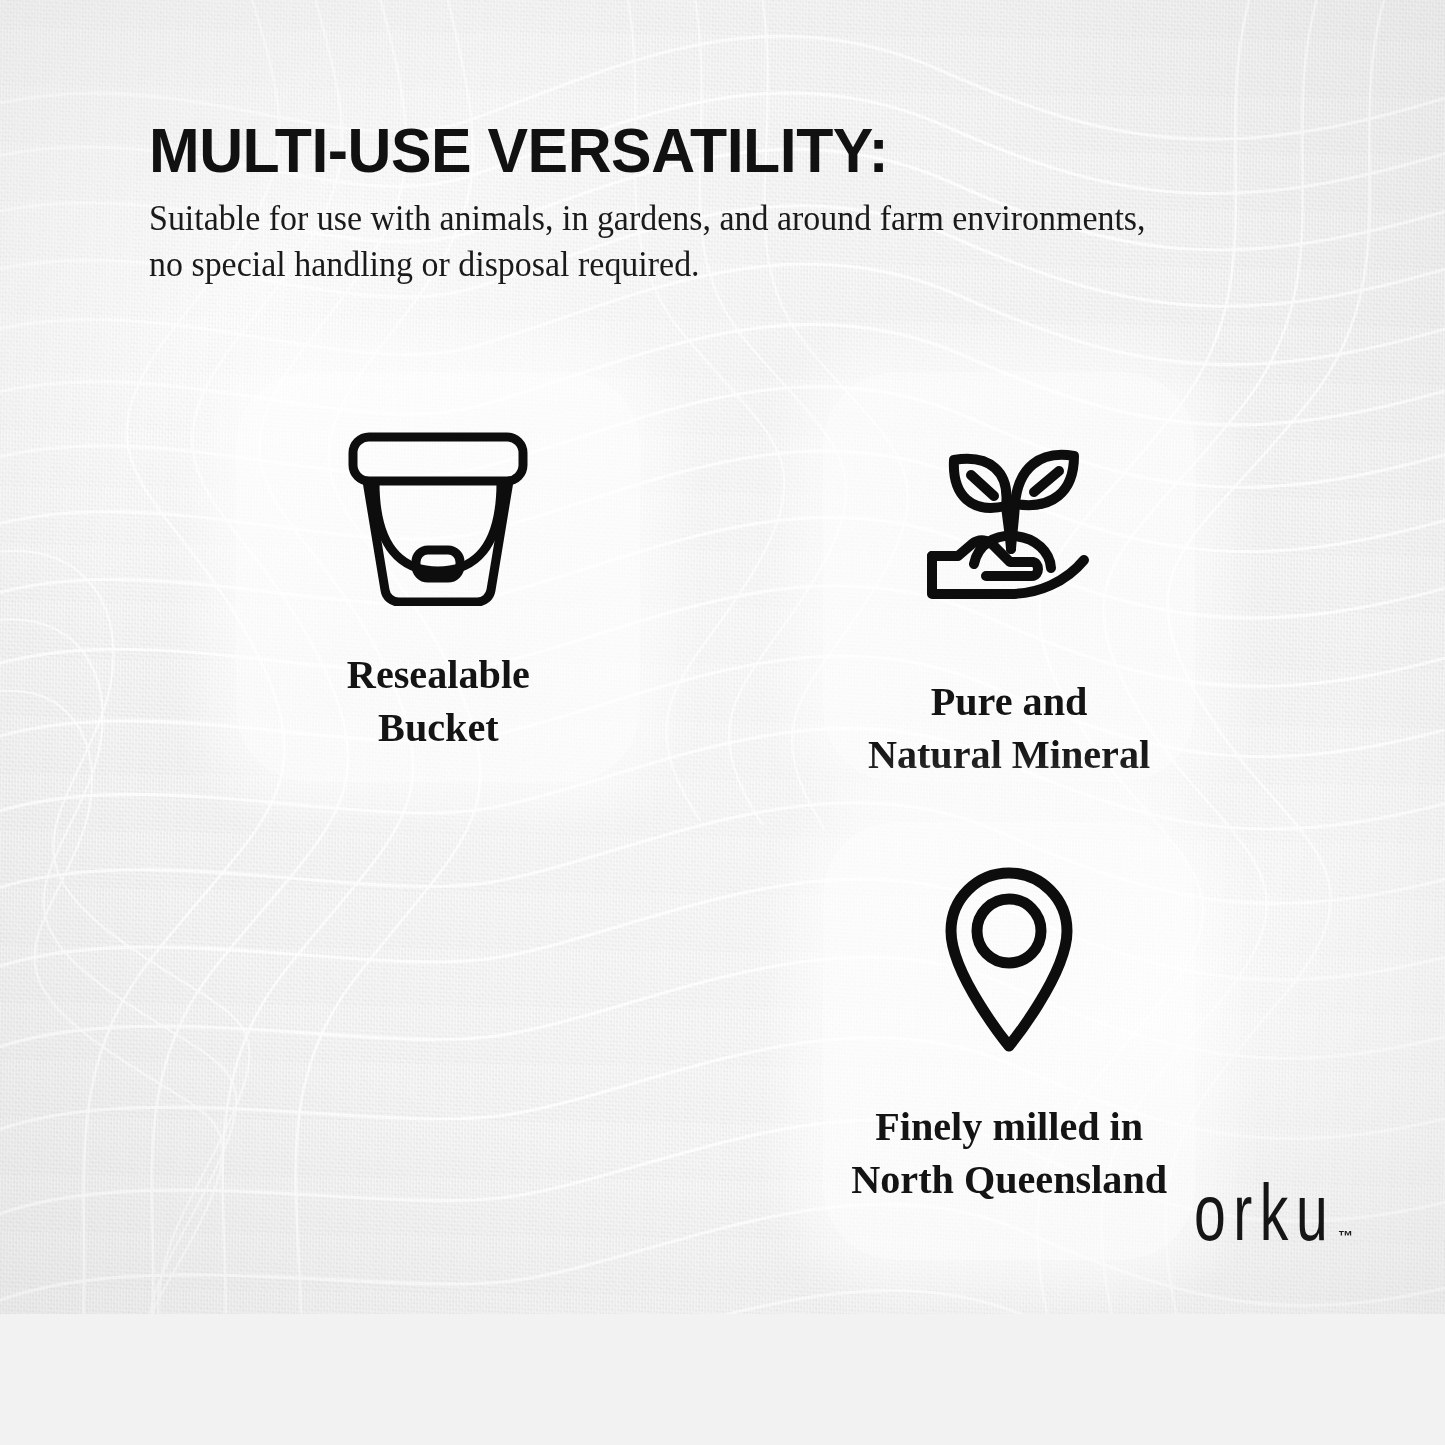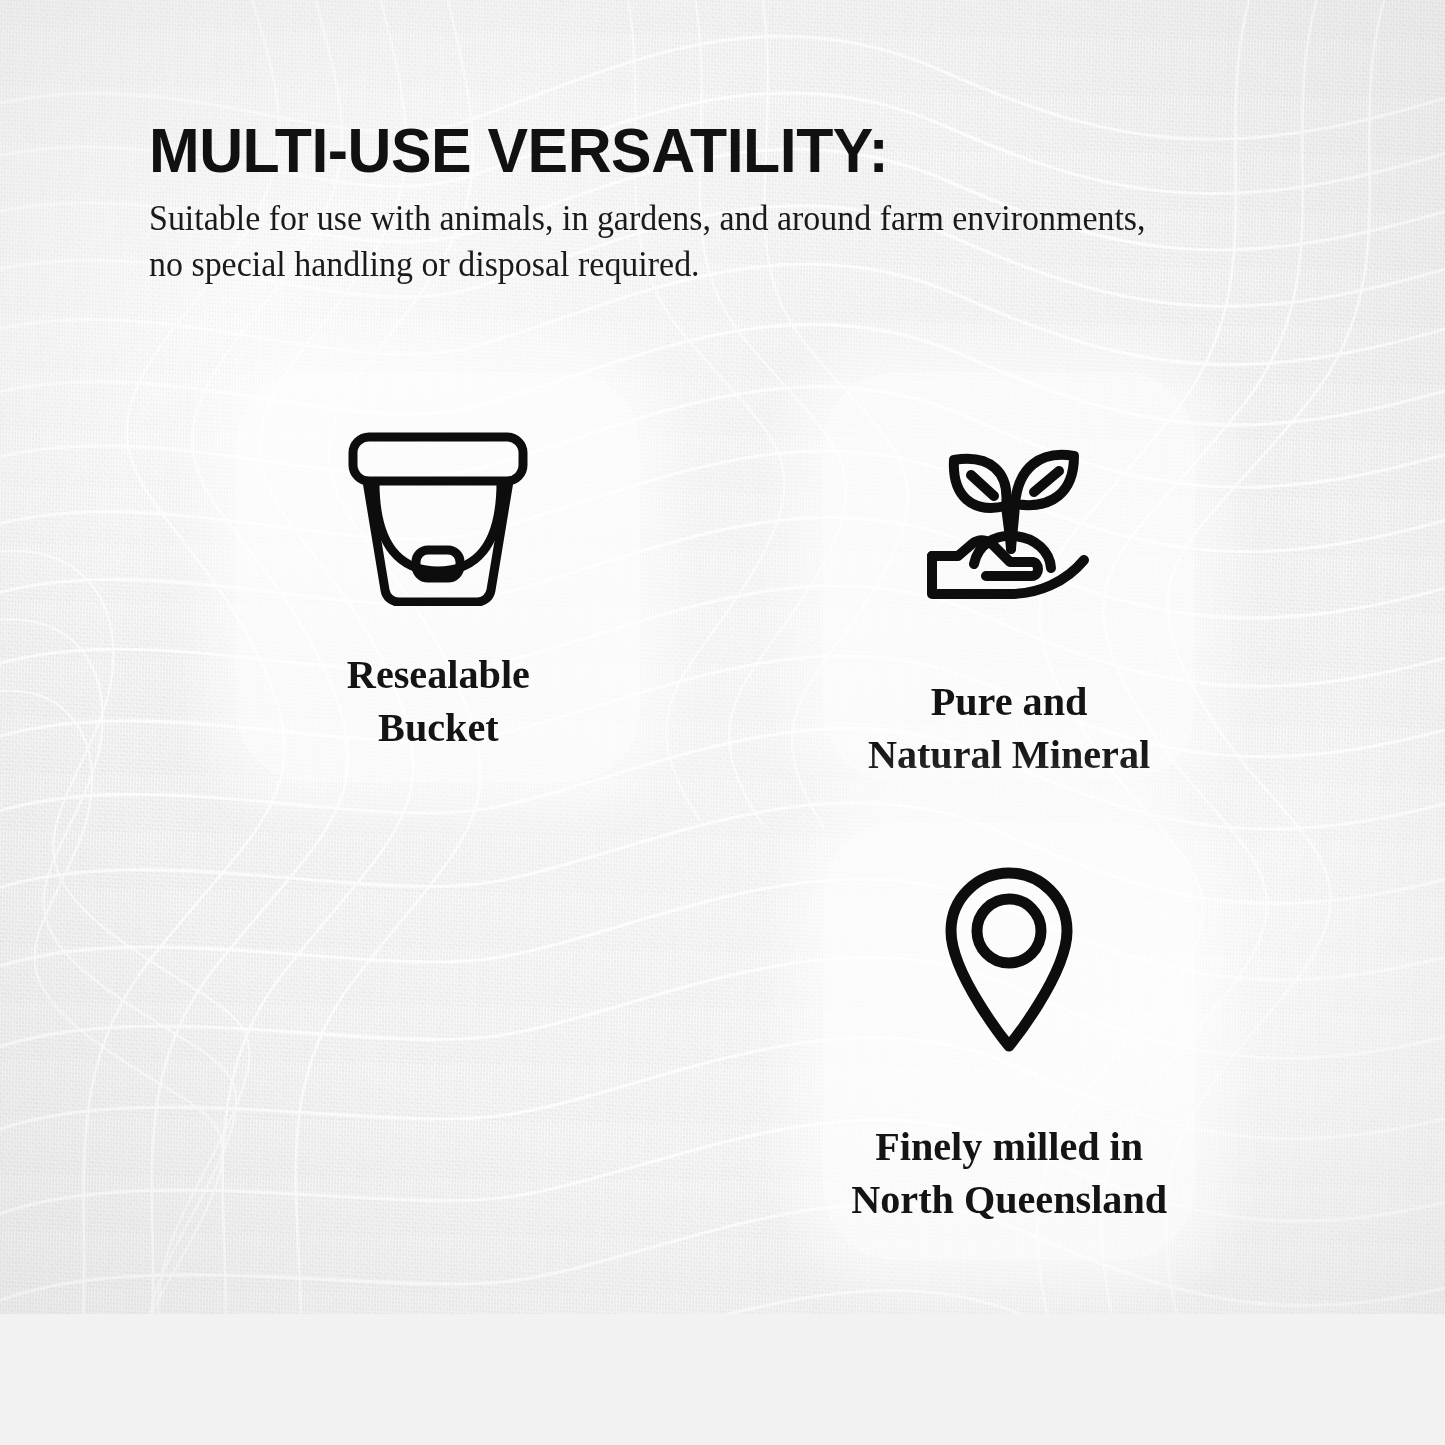--- a/index.html
+++ b/index.html
@@ -101,21 +101,21 @@
     box-shadow: 0 0 46px 34px rgba(255,255,255,.48);
     display: flex;
     flex-direction: column;
     align-items: center;
     font-weight: bold;
   }
 
   .card.c0 { left: 236px; top: 372px;  width: 404px; height: 410px; }
   .card.c1 { left: 823px; top: 372px;  width: 372px; height: 410px; gap: 21px; }
   .card.c2 { left: 236px; top: 822px;  width: 404px; height: 438px; }
-  .card.c3 { left: 823px; top: 822px;  width: 372px; height: 438px; gap: 20px; }
+  .card.c3 { left: 823px; top: 822px;  width: 372px; height: 438px; }
 
   .icon-wrap {
     display: flex;
     align-items: center;
     justify-content: center;
   }
 
   .card.c0 .icon-wrap { height: 212px; margin-top: 40px; }
   .card.c1 .icon-wrap { height: 212px; margin-top: 42px; }
   .card.c2 .icon-wrap { height: 212px; margin-top: 36px; }
@@ -275,14 +275,18 @@
           <path d="M75 183 C 75 183, 133 112, 133 68 A 58 58 0 0 0 17 68 C 17 112, 75 183, 75 183 Z"></path>
           <circle cx="75" cy="68" r="32"></circle>
         </svg>
       </div>
       <div class="card-label">Finely milled in
 North Queensland</div>
     </div>
 
   </div>
 
+  <div class="brand">
+    <span class="brand-word">orku</span>
+    <span class="brand-tm">™</span>
+  </div>
 
 </div>
 
 </body></html>

